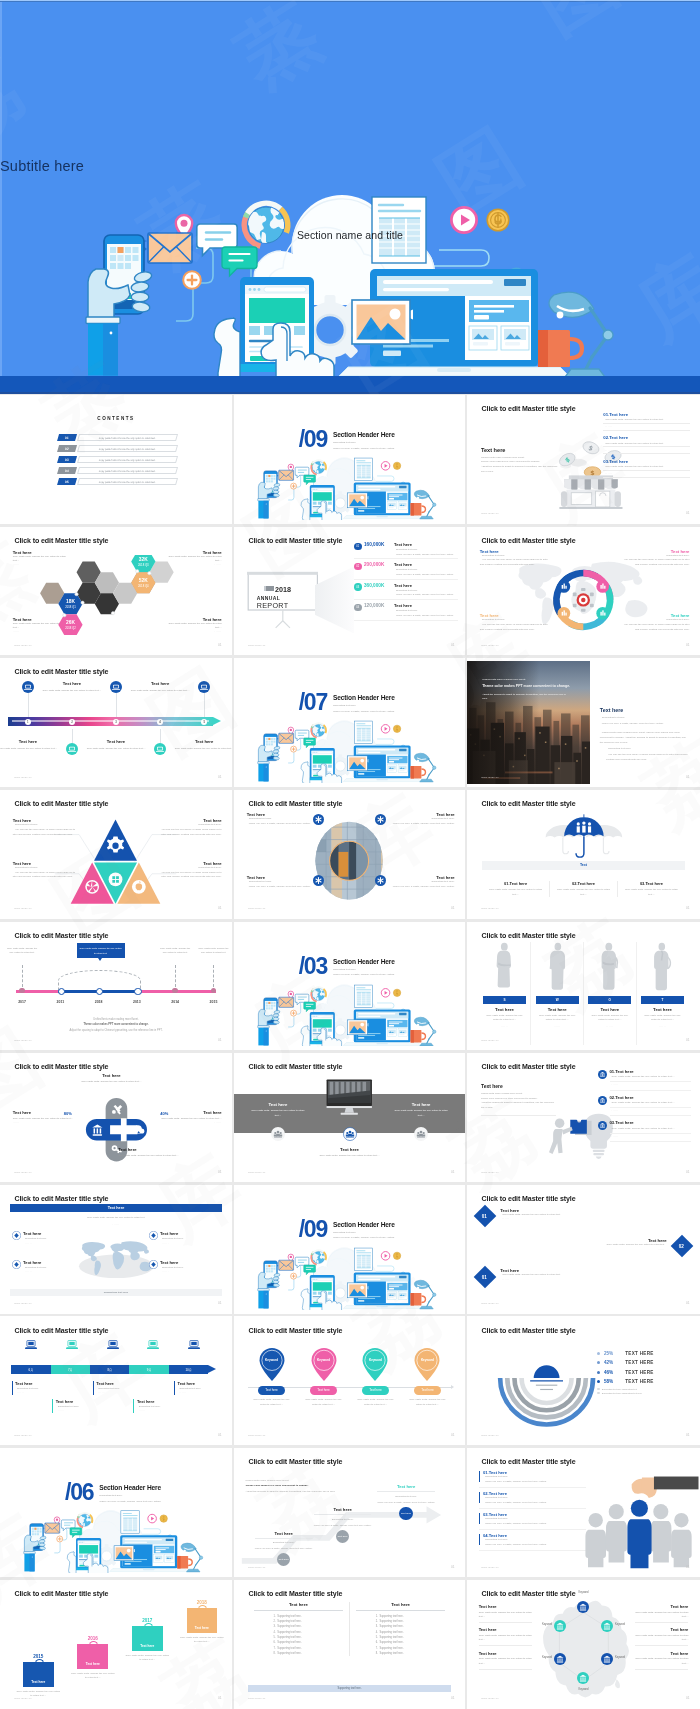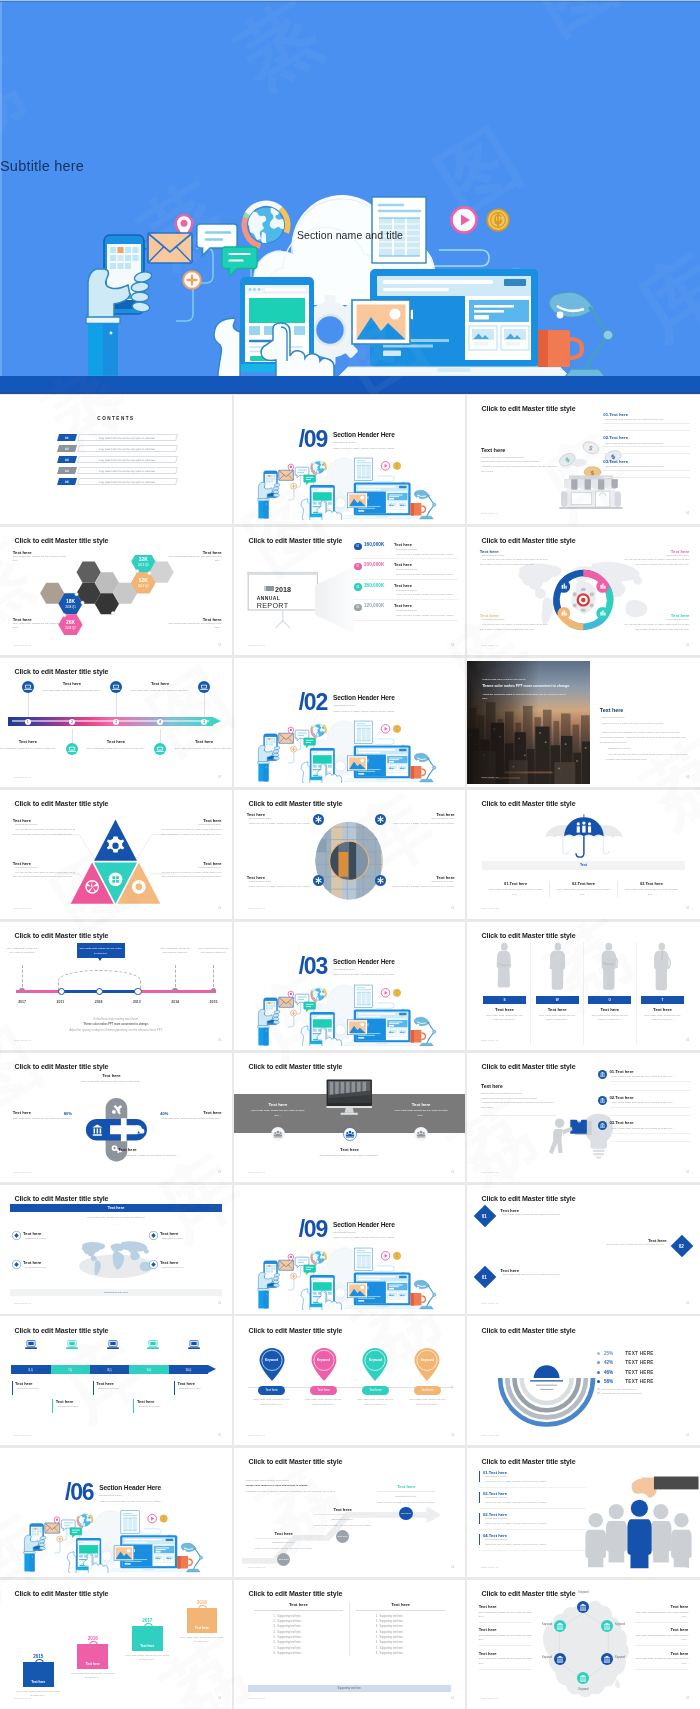--- a/index.html
+++ b/index.html
@@ -1373,21 +1373,21 @@
         </div>
         <div class="gt-lab gt-lab-b" style="left:88.0%" data-name="step-label">
           <div class="th">Text here</div>
           <div class="tb">Copy paste fonts. Choose the only option to retain text....</div>
         </div>
         <div class="fl" data-name="footer-left">www.islide.cc</div>
         <div class="fr" data-name="page-number">01</div>
       </div>
 <div class="slide s8 gapl" data-name="slide-thumbnail-section-02">
         <div class="sect-wrap" data-name="section-header">
- <div class="sect-num" data-name="section-number">/02</div>
+ <div class="sect-num" data-name="section-number">/07</div>
  <div class="sect-txt">
    <div class="sect-h" data-name="section-heading">Section Header Here</div>
    <div class="sect-s" data-name="section-sub">Supporting text here.</div>
    <div class="sect-d" data-name="section-desc">When you copy &amp; paste, choose “keep text only” option.</div>
  </div>
 </div>
 <div class="sect-art-wrap" data-name="section-illustration">
           <svg class="sa-svg" viewBox="78 190 560 190" preserveAspectRatio="xMidYMax meet" data-name="cloud-illustration">
  <defs>
   <clipPath id="cpGlobe">

